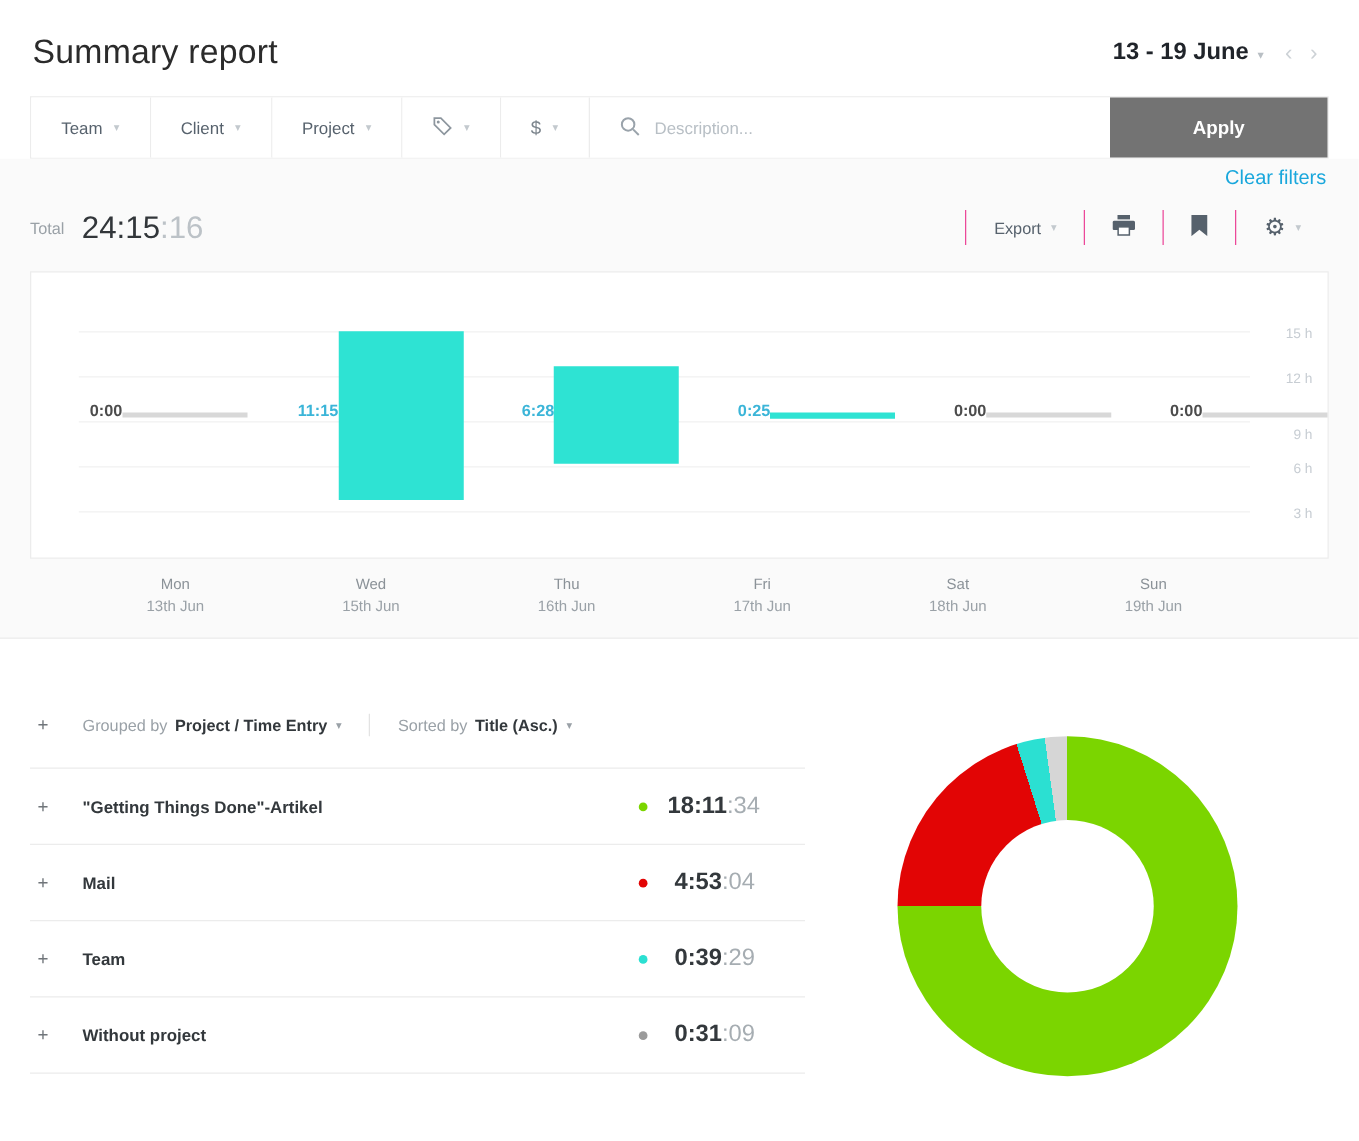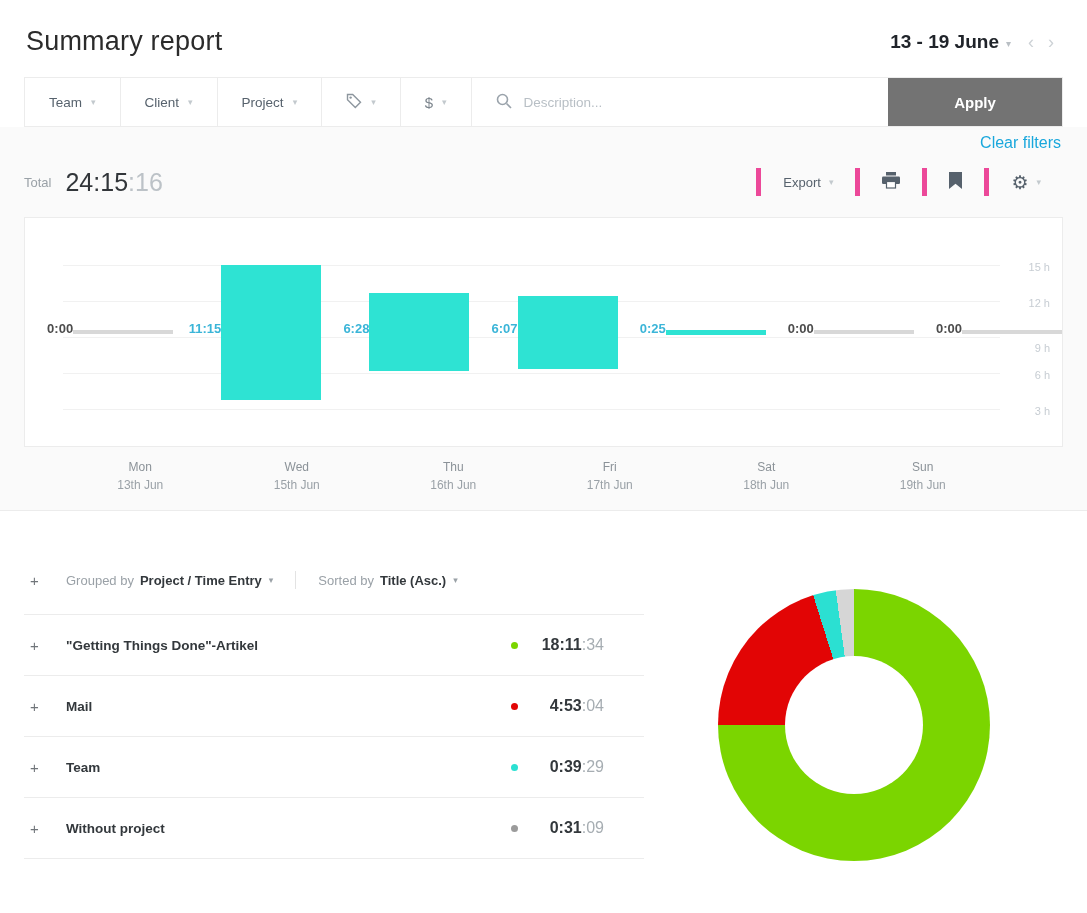--- a/index.html
+++ b/index.html
@@ -31,21 +31,21 @@
   .report-area { background:#fafafa; border-bottom:1px solid #ececec; padding-bottom:2px; }
   .clear-row { text-align:right; padding:7px 26px 0 26px; height:24px; }
   .clear-link { font-size:16px; color:#19a7dc; text-decoration:none; cursor:pointer; }
 
   .total-row { display:flex; align-items:center; padding:8px 24px 0 24px; height:54px; }
   .total-label { font-size:13px; color:#9aa1a7; margin-right:14px; }
   .total-time { font-size:25px; font-weight:400; color:#32363a; }
   .total-seconds { font-size:25px; font-weight:400; color:#bcc2c7; }
   .t-spacer { flex:1; }
   .toolbar { display:flex; align-items:center; }
-  .tseg { display:flex; align-items:center; gap:8px; height:28px; padding:0 22px; border-left:5px solid #ec4899; color:#57626d; font-size:13px; cursor:pointer; }
+  .tseg { display:flex; align-items:center; gap:8px; height:28px; padding:0 22px; border-left:1px solid #ec4899; color:#57626d; font-size:13px; cursor:pointer; }
   .gear-glyph { font-size:19px; color:#56616c; line-height:1; }
 
   
   .chart-card { margin:12px 24px 0 24px; height:230px; background:#fff; border:1px solid #ececec; position:relative; }
   .bar-plot { position:absolute; left:38px; right:62px; top:0; bottom:0; }
   .gridline { position:absolute; left:0; right:0; height:1px; background:#f1f1f1; }
   .glabel { position:absolute; right:-50px; font-size:11px; color:#c7cdd3; }
   .bar-cols { position:absolute; left:0; right:0; top:0; bottom:0; display:flex; align-items:flex-end; }
   .col { flex:1; display:flex; flex-direction:row; align-items:center; justify-content:flex-end; height:100%; }
   .bar-value { font-size:13px; font-weight:700; margin-bottom:7px; }
@@ -62,21 +62,21 @@
   .group-row { display:flex; align-items:center; padding:60px 0 25px 0; border-bottom:1px solid #ececec; font-size:13px; color:#9aa1a7; }
   .plus-box { width:42px; padding-left:6px; color:#70757a; font-size:15px; cursor:pointer; }
   .g-strong { color:#33383c; font-weight:700; margin-left:6px; }
   .g-caret { font-size:9px; color:#9aa1a7; margin-left:7px; }
   .vdiv { width:1px; height:18px; background:#e3e3e3; margin:0 22px; }
 
   .prow { display:flex; align-items:center; height:61px; border-bottom:1px solid #ececec; cursor:pointer; }
   .prow-inner { width:538px; display:flex; align-items:center; }
   .ptitle { font-size:13.5px; font-weight:700; color:#33383c; }
   .dot { width:7px; height:7px; border-radius:50%; margin-left:auto; margin-right:16px; }
-  .ptime { width:70px; text-align:right; font-size:16px; white-space:nowrap; }
+  .ptime { width:70px; text-align:right; font-size:19px; white-space:nowrap; }
   .thm { font-weight:700; color:#33383c; }
   .ts { color:#a6adb2; }
 
   .right-col { flex:1; display:flex; justify-content:center; align-items:flex-start; padding-top:78px; }
   .donut { width:272px; height:272px; border-radius:50%; position:relative; }
   .donut::after { content:""; position:absolute; left:50%; top:50%; width:138px; height:138px; margin:-69px 0 0 -69px; border-radius:50%; background:#fff; }
 </style>
 </head>
 <body>
 
@@ -189,24 +189,20 @@
           </div>
           <div class="col">
             <div class="bar-value" style="color: rgb(59, 181, 216);">11:15</div>
             <div class="bar" style="height: 135px; background: rgb(46, 227, 211);"></div>
           </div>
           <div class="col">
             <div class="bar-value" style="color: rgb(59, 181, 216);">6:28</div>
             <div class="bar" style="height: 78px; background: rgb(46, 227, 211);"></div>
           </div>
           <div class="col">
-            <div class="bar-value" style="color: rgb(59, 181, 216);">6:07</div>
-            <div class="bar" style="height: 73px; background: rgb(46, 227, 211);"></div>
-          </div>
-          <div class="col">
             <div class="bar-value" style="color: rgb(59, 181, 216);">0:25</div>
             <div class="bar" style="height: 5px; background: rgb(46, 227, 211);"></div>
           </div>
           <div class="col">
             <div class="bar-value" style="color: rgb(76, 76, 76);">0:00</div>
             <div class="bar" style="height: 4px; background: rgb(216, 216, 216);"></div>
           </div>
           <div class="col">
             <div class="bar-value" style="color: rgb(76, 76, 76);">0:00</div>
             <div class="bar" style="height: 4px; background: rgb(216, 216, 216);"></div>

